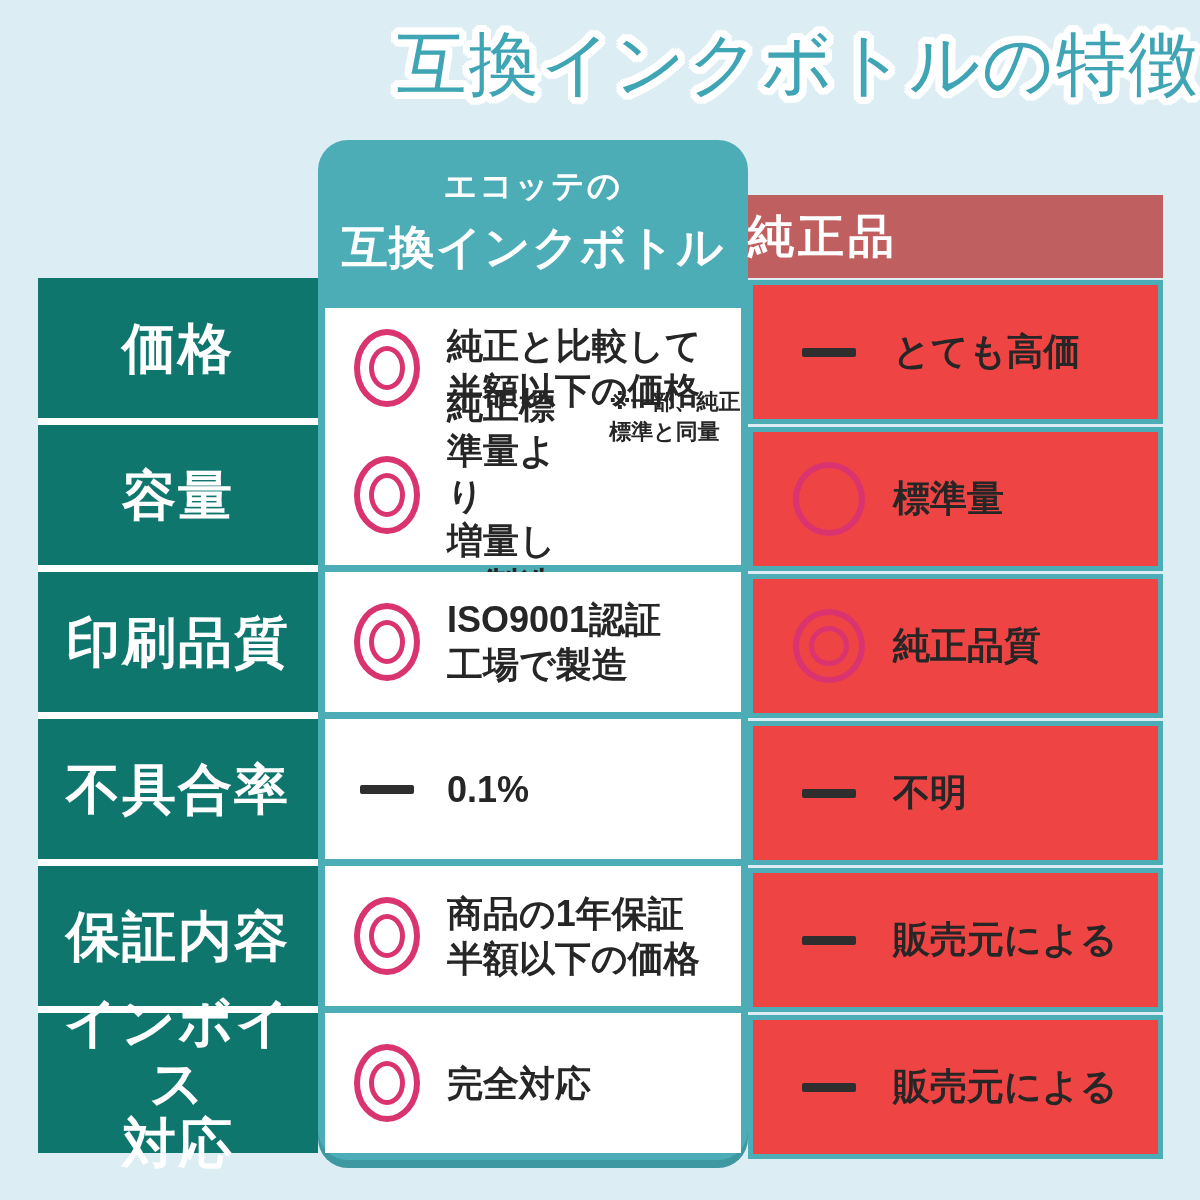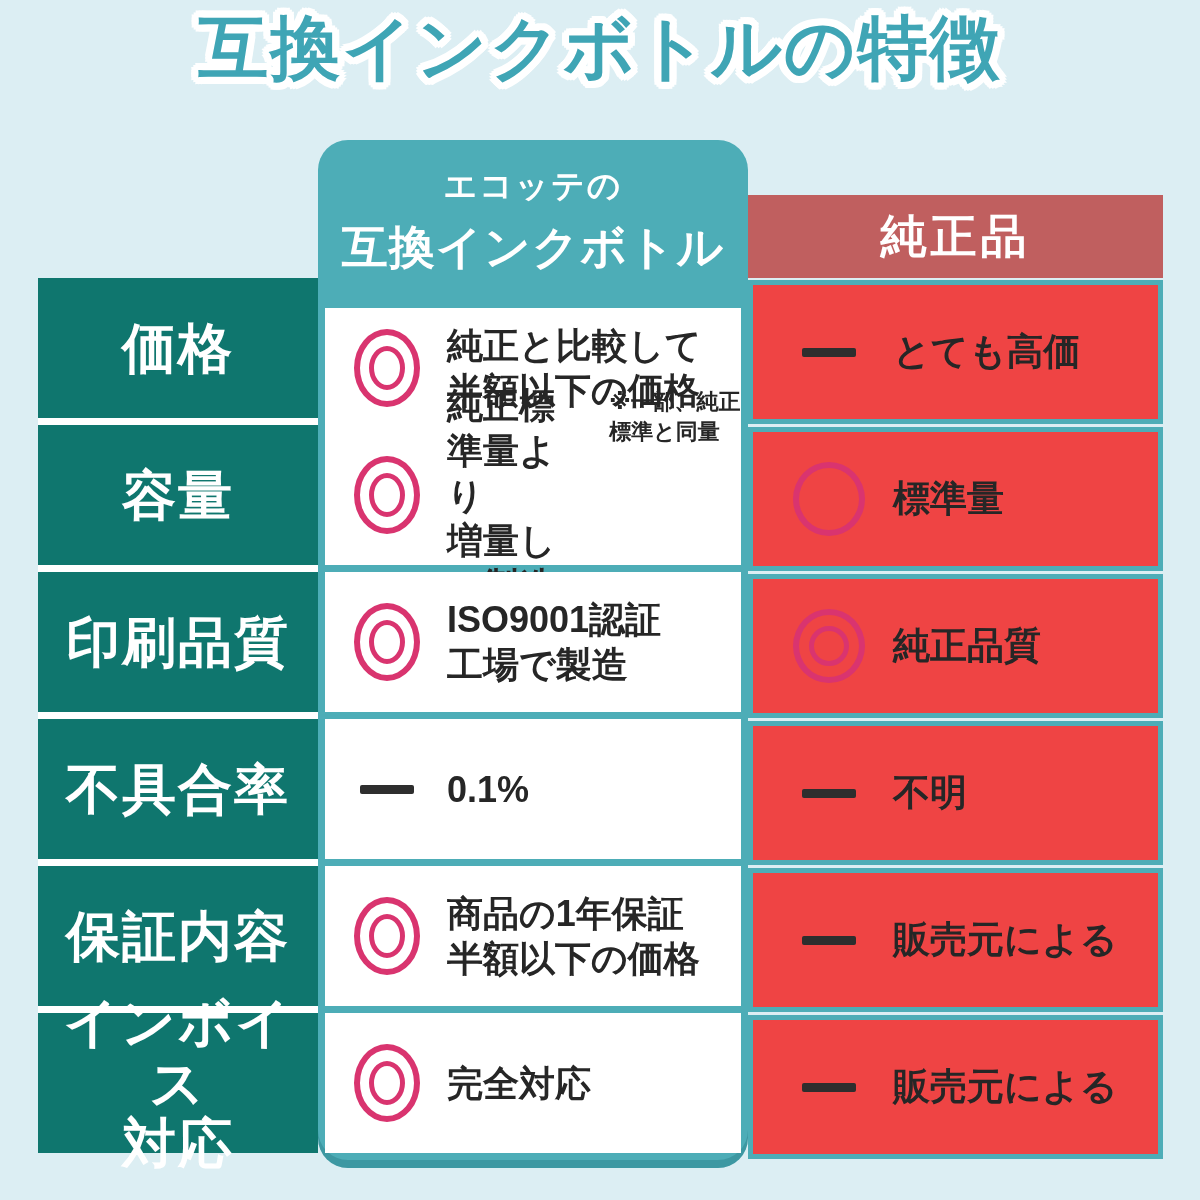--- a/index.html
+++ b/index.html
@@ -2,22 +2,22 @@
 <html><head>
 <meta charset="utf-8">
 <style>
   html,body{margin:0;padding:0;}
   body{
     width:1200px;height:1200px;position:relative;overflow:hidden;
     background:#DCEEF3;
     font-family:"Liberation Sans","DejaVu Sans",sans-serif;
   }
   .page-title{
-    position:absolute;top:2px;left:0;width:1200px;text-align:center;
-    font-size:70px;font-weight:700;letter-spacing:2px;color:#3FA5B5;
+    position:absolute;top:18px;left:0;width:1200px;text-align:right;
+    font-size:70px;font-weight:400;letter-spacing:2px;color:#3FA5B5;
     text-shadow:
       -7px 0 0 #fff,7px 0 0 #fff,0 -7px 0 #fff,0 7px 0 #fff,
       -5px -5px 0 #fff,5px -5px 0 #fff,-5px 5px 0 #fff,5px 5px 0 #fff,
       -7px 3px 0 #fff,7px 3px 0 #fff,-3px -7px 0 #fff,3px 7px 0 #fff,
       -3px 7px 0 #fff,3px -7px 0 #fff,-7px -3px 0 #fff,7px -3px 0 #fff;
   }
   
   .left-col{position:absolute;left:38px;top:278px;width:280px;height:875px;background:#fff;}
   .left-cell{
     position:absolute;left:0;width:280px;height:140px;background:#0f766e;
@@ -38,21 +38,21 @@
   .mid-header .name-line{font-size:46px;font-weight:800;letter-spacing:1px;margin-top:8px;}
   .mid-cell{
     position:absolute;left:7px;width:416px;background:#fff;
     display:flex;align-items:center;padding-left:26px;box-sizing:border-box;
   }
   .m0{top:168px;height:120px}.m1{top:285px;height:140px}.m2{top:432px;height:140px}
   .m3{top:579px;height:140px}.m4{top:726px;height:140px}.m5{top:873px;height:140px}
   
   .right-header{
     position:absolute;left:748px;top:195px;width:415px;height:83px;background:#C05F5F;
-    display:flex;align-items:center;justify-content:center;
+    display:flex;align-items:center;
     color:#fff;font-size:46px;font-weight:800;letter-spacing:4px;
   }
   .right-cell{
     position:absolute;left:748px;width:415px;height:144px;
     background:#ef4444;border:5px solid #4DADB7;box-sizing:border-box;
     display:flex;align-items:center;padding-left:40px;
   }
   .g0{top:280px}.g1{top:427px}.g2{top:574px}.g3{top:721px}.g4{top:868px}.g5{top:1015px}
   
   .icon-slot{width:72px;flex-shrink:0;display:flex;justify-content:center;align-items:center;}

